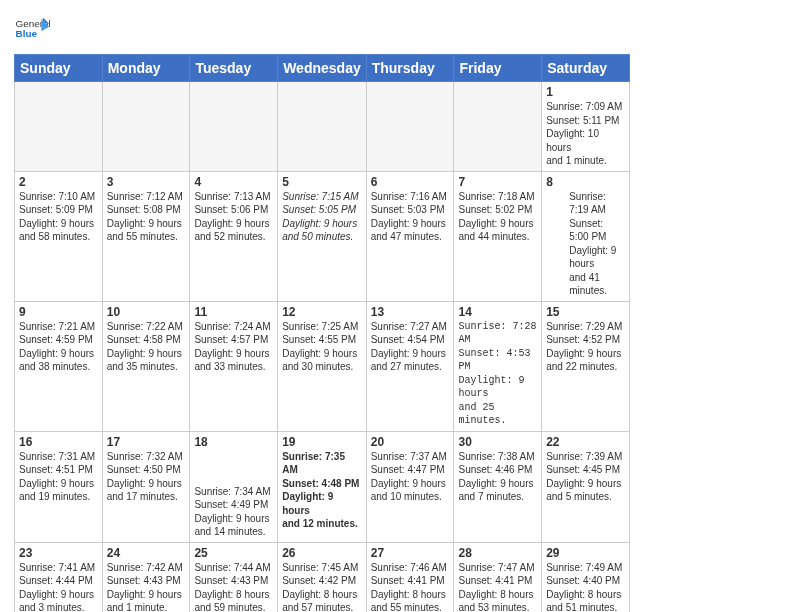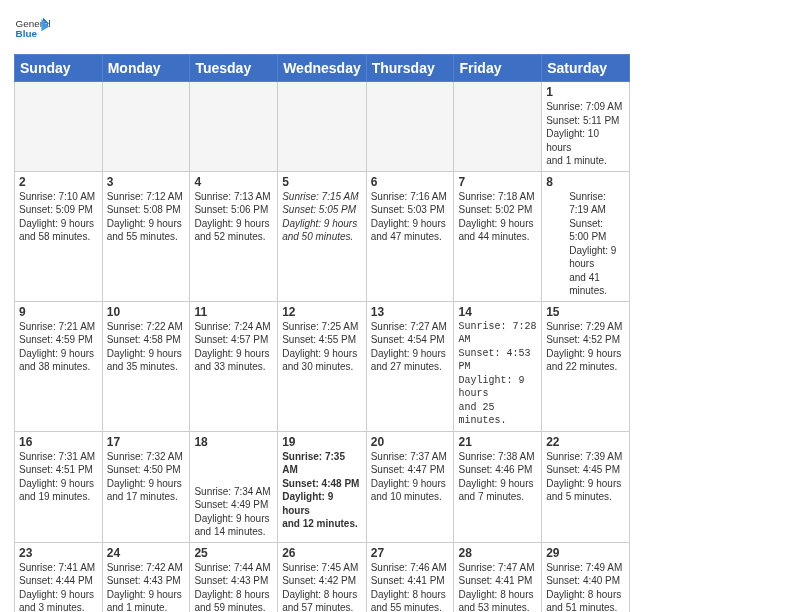--- a/index.html
+++ b/index.html
@@ -266,21 +266,21 @@
 and 12 minutes.</div>
           </td>
           <td>
             <span class="day-number">20</span>
             <div class="day-info" style="white-space: pre-line;">Sunrise: 7:37 AM
 Sunset: 4:47 PM
 Daylight: 9 hours
 and 10 minutes.</div>
           </td>
           <td>
-            <span class="day-number">21</span>
+            <span class="day-number">30</span>
             <div class="day-info" style="white-space: pre-line;">Sunrise: 7:38 AM
 Sunset: 4:46 PM
 Daylight: 9 hours
 and 7 minutes.</div>
           </td>
           <td>
             <span class="day-number">22</span>
             <div class="day-info" style="white-space: pre-line;">Sunrise: 7:39 AM
 Sunset: 4:45 PM
 Daylight: 9 hours

